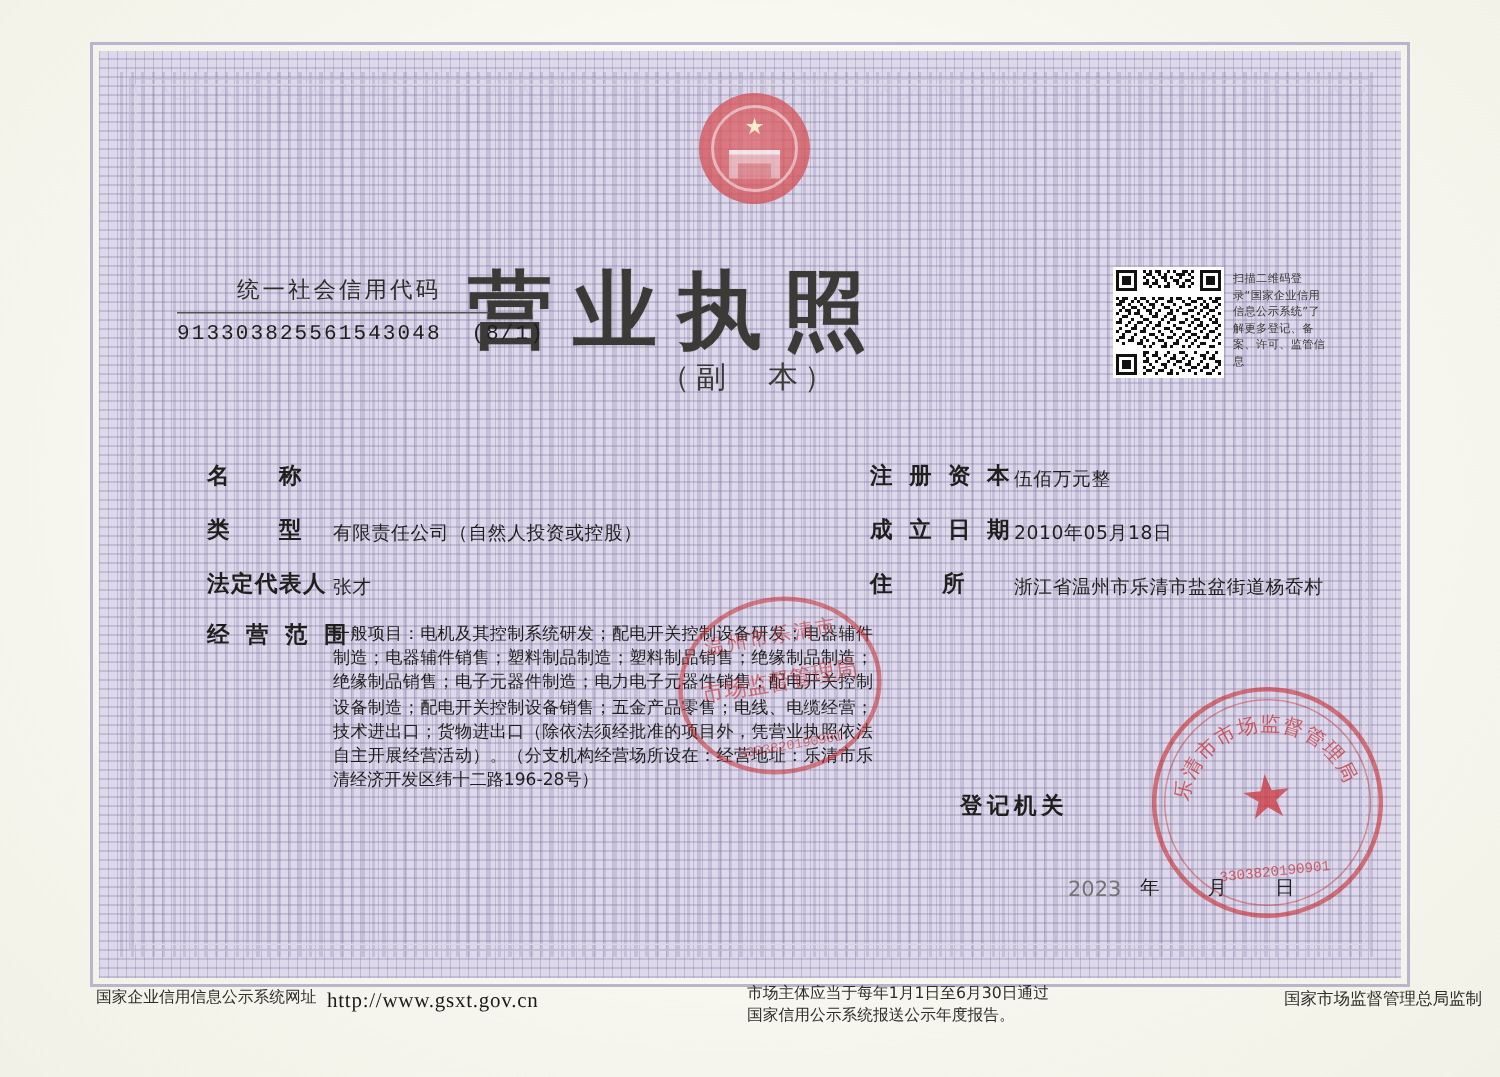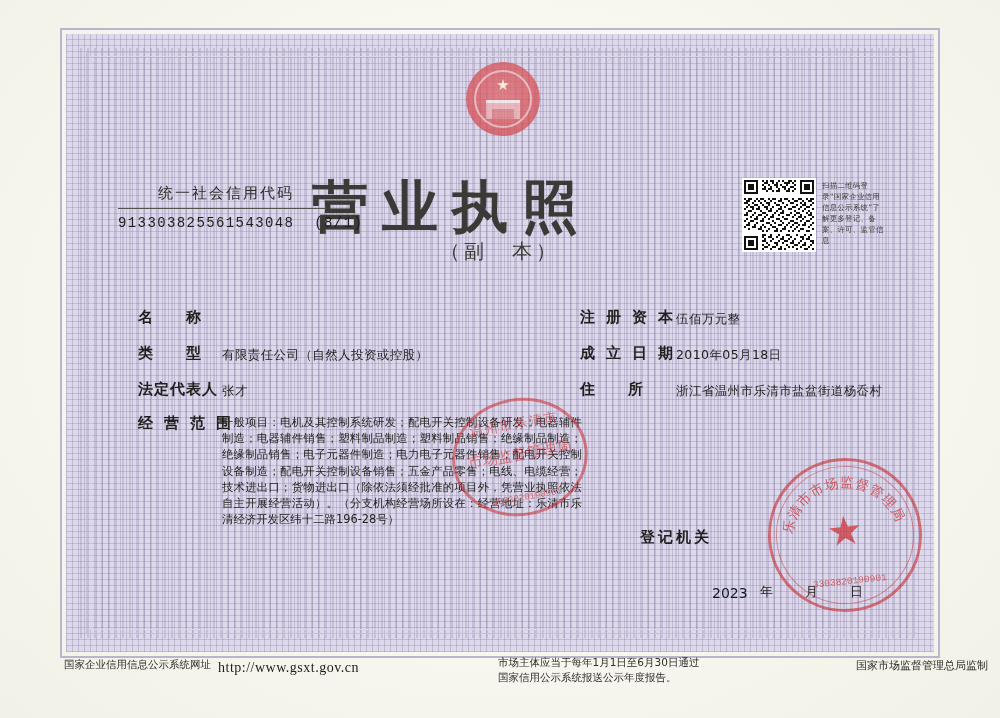--- a/index.html
+++ b/index.html
@@ -251,21 +251,21 @@
     left: 712px; top: 582px;
     font-size: 13px;
     color: #201f1d;
     font-family: "DejaVu Sans", sans-serif;
     letter-spacing: 2px;
   }
   .year-2023 {
     position: absolute;
     left: 712px; top: 585px;
     font-size: 14px;
-    color: #0f172a;
+    color: #737373;
     font-family: "DejaVu Sans", sans-serif;
   }
   .seal-oval {
     position: absolute;
     left: 452px; top: 398px;
     width: 130px; height: 112px;
     border-radius: 50%;
     border: 3px solid rgba(200,44,48,0.55);
     transform: rotate(-10deg);
     color: rgba(200,44,48,0.62);

